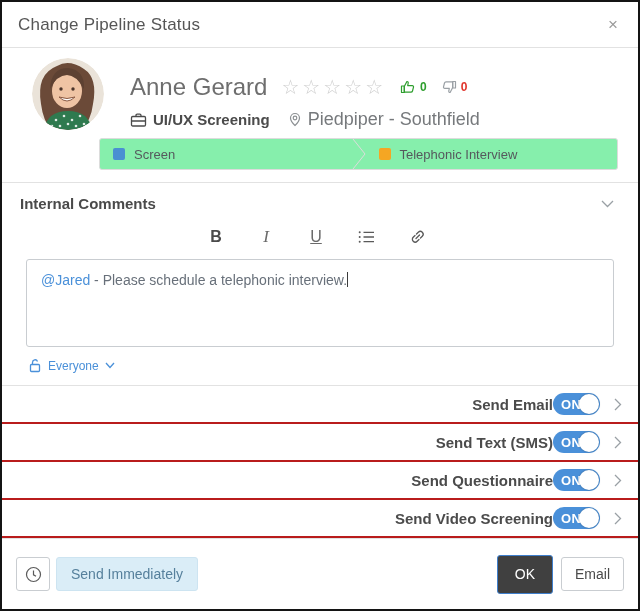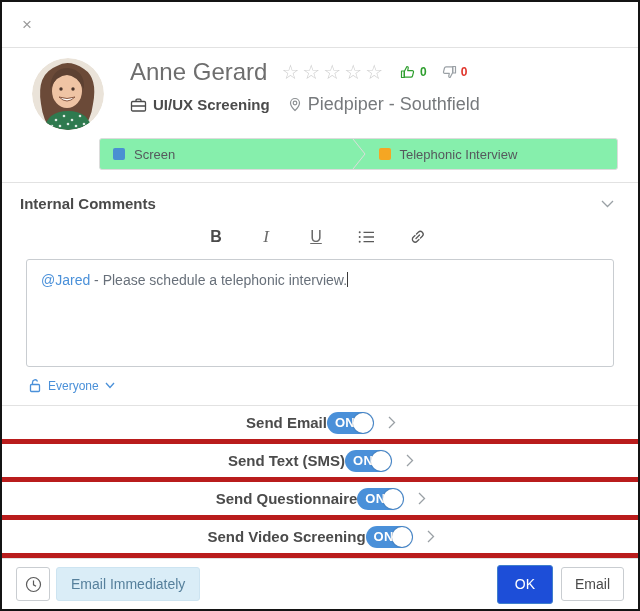--- a/index.html
+++ b/index.html
@@ -18,21 +18,21 @@
   .hdr {
     height:46px; flex:0 0 46px;
     display:flex; align-items:center; justify-content:space-between;
     padding:0 16px; border-bottom:1px solid #e2e2e2;
   }
   .hdr-title { font-size:17px; color:#565656; font-weight:400; letter-spacing:.2px; }
   .hdr-close { font-size:17px; color:#9b9b9b; cursor:pointer; line-height:1; padding:2px 4px; }
 
   
   .profile { padding:10px 20px 12px 30px; border-bottom:1px solid #e2e2e2; }
-  .profile-top { display:flex; align-items:flex-start; }
+  .profile-top { display:flex; align-items:flex-end; }
   .avatar { width:72px; height:72px; border-radius:50%; overflow:hidden; flex:0 0 72px; }
   .p-info { margin-left:26px; }
   .name-row { display:flex; align-items:center; gap:14px; }
   .p-name { font-size:24px; color:#6e6e6e; font-weight:400; }
   .stars { color:#cfcfcf; font-size:20px; letter-spacing:3px; line-height:1; white-space:nowrap; }
   .thumb-group { display:flex; align-items:center; gap:4px; }
   .thumb-count-up { color:#2e9e2e; font-size:12px; font-weight:700; }
   .thumb-count-down { color:#e0342b; font-size:12px; font-weight:700; }
   .meta-row { display:flex; align-items:center; gap:18px; margin-top:8px; }
   .meta-item { display:flex; align-items:center; gap:6px; }
@@ -49,53 +49,54 @@
 
   
   .comments { padding:12px 24px 12px 18px; border-bottom:1px solid #e2e2e2; }
   .ic-head { display:flex; align-items:center; justify-content:space-between; }
   .ic-title { font-size:15px; font-weight:700; color:#4a4a4a; }
   .toolbar { display:flex; justify-content:center; align-items:center; gap:34px; margin-top:13px; height:24px; color:#555; }
   .tb-btn { cursor:pointer; display:flex; align-items:center; justify-content:center; min-width:16px; }
   .tb-b { font-weight:700; font-size:16px; color:#4a4a4a; }
   .tb-i { font-style:italic; font-family:"Liberation Serif", serif; font-size:17px; color:#6a6a6a; }
   .tb-u { text-decoration:underline; font-size:16px; color:#6a6a6a; }
-  .comment-box { margin:10px 0 0 6px; height:108px; border:1px solid #c9cdd1; border-radius:3px; padding:12px 14px; font-size:14px; color:#68707a; cursor:text; }
+  .comment-box { margin:10px 0 0 6px; height:88px; border:1px solid #c9cdd1; border-radius:3px; padding:12px 14px; font-size:14px; color:#68707a; cursor:text; }
   .mention { color:#4a90d9; }
   .caret { display:inline-block; width:1px; height:15px; background:#3b3b3b; vertical-align:-2px; }
   .ic-foot { display:flex; align-items:center; justify-content:space-between; margin-top:11px; padding-left:8px; }
   .vis-btn { display:flex; align-items:center; gap:6px; color:#4a90d9; font-size:12px; cursor:pointer; }
   .ic-note { display:flex; align-items:center; gap:6px; color:#9a9da0; font-size:12px; }
 
   
-  .opt-row { height:38px; display:flex; align-items:center; justify-content:center; padding:0 16px 0 18px; border-bottom:5px solid #b91c1c; cursor:pointer; }
+  .opt-row { height:38px; display:flex; align-items:center; justify-content:flex-end; padding:0 16px 0 18px; border-bottom:2px solid #b91c1c; cursor:pointer; }
   .opt-label { font-size:15px; font-weight:700; color:#4b4b4b; }
   .opt-right { display:flex; align-items:center; gap:14px; }
   .toggle { width:47px; height:22px; background:#4a90d9; border-radius:11px; position:relative; display:flex; align-items:center; cursor:pointer; }
   .toggle-on { color:#fff; font-size:13px; font-weight:700; margin-left:8px; letter-spacing:.3px; }
   .knob { position:absolute; right:1px; top:1px; width:20px; height:20px; background:#fff; border-radius:50%; box-shadow:0 0 2px rgba(0,0,0,.35); }
 
   
   .ftr { flex:1; display:flex; align-items:center; justify-content:space-between; padding:0 14px; border-top:1px solid #e2e2e2; background:#fff; }
   .ftr-left { display:flex; align-items:center; gap:6px; }
   .btn { border-radius:3px; font-size:14px; display:inline-flex; align-items:center; justify-content:center; cursor:pointer; }
   .btn-clock { width:34px; height:34px; background:#fff; border:1px solid #c9cdd1; }
   .btn-sendnow { height:34px; padding:0 14px; background:#daedf7; border:1px solid #cde4f1; color:#56809c; }
   .ftr-right { display:flex; align-items:center; gap:8px; }
-  .btn-ok { height:39px; padding:0 17px; background:#1d4ed8; border:1px solid #3f7fcc; color:#fff; }
+  .btn-ok { height:39px; padding:0 17px; background:#404040; border:1px solid #3f7fcc; color:#fff; }
   .btn-cancel { height:34px; padding:0 13px; background:#fff; border:1px solid #c9cdd1; color:#4a4a4a; }
 
   svg { display:block; }
 </style>
 </head>
 <body>
 
 <div class="modal">
 
   <div class="hdr">
+    <div class="hdr-title">Change Pipeline Status</div>
     <div class="hdr-close">×</div>
   </div>
 
   <div class="profile">
     <div class="profile-top">
       <div class="avatar">
         <svg width="72" height="72" viewBox="0 0 72 72">
           <defs>
               <clipPath id="ac">
                 <circle cx="36" cy="36" r="36"></circle>
@@ -270,21 +271,21 @@
   </div>
 
   <div class="ftr">
     <span class="ftr-left">
       <span class="btn btn-clock">
         <svg width="17" height="17" viewBox="0 0 17 17" fill="none" stroke="#5a5a5a" stroke-width="1.2">
             <circle cx="8.5" cy="8.5" r="7"></circle>
             <path d="M8.5 4.5 V8.8 L11 10.3"></path>
           </svg>
       </span>
-      <span class="btn btn-sendnow">Email Immediately</span>
+      <span class="btn btn-sendnow">Send Immediately</span>
     </span>
     <span class="ftr-right">
       <span class="btn btn-ok">OK</span>
       <span class="btn btn-cancel">Email</span>
     </span>
   </div>
 
 </div>
 
 </body></html>

